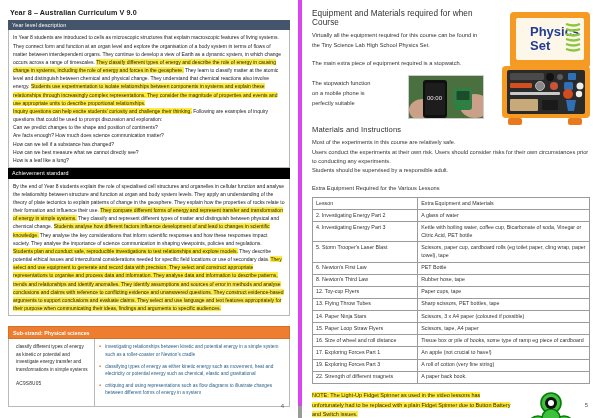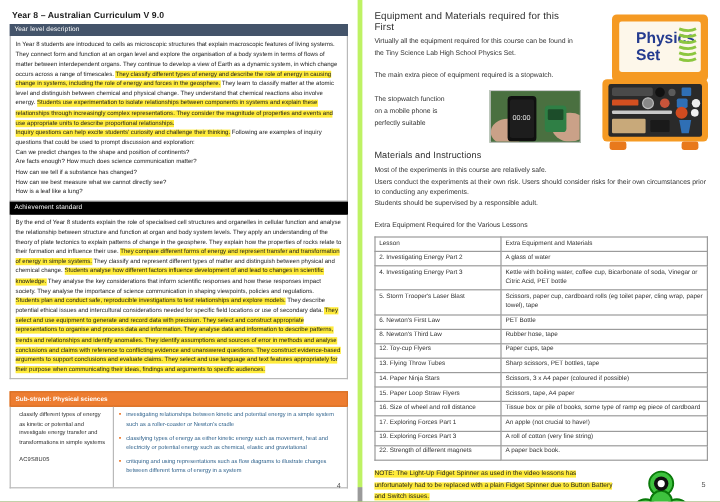--- a/index.html
+++ b/index.html
@@ -10,21 +10,21 @@
     background: #9a9a9a;
     font-family: "Liberation Sans", sans-serif;
     overflow: hidden;
   }
 
   .spread {
     display: flex;
     width: 600px;
     height: 406px;
     gap: 4px;
-    background: #bef264;
+    background: #d946ef;
   }
 
   .page {
     background: #ffffff;
     position: relative;
     overflow: hidden;
   }
 
   .page-left  { width: 298px; height: 418px; padding: 6px 8px 4px 8px; }
   .page-right { width: 298px; height: 418px; padding: 8px 10px 4px 10px; }
@@ -286,21 +286,21 @@
           <path d="M76 94 l10 0 l-2 11 l-6 0 z" fill="#2f6fb5"></path>
         </g>
 
         <rect x="18" y="112" width="14" height="7" rx="2" fill="#e8791c"></rect>
         <rect x="78" y="112" width="14" height="7" rx="2" fill="#e8791c"></rect>
       </svg>
     </div>
 
     <div class="top-wrap">
       <div class="top-text">
-        <div class="r-h1">Equipment and Materials required for this First</div>
+        <div class="r-h1">Equipment and Materials required for when Course</div>
         <div class="r-p">Virtually all the equipment required for this course can be found in the Tiny Science Lab High School Physics Set.</div>
         <div style="height:8px"></div>
         <div class="r-p">The main extra piece of equipment required is a stopwatch.</div>
         <div style="height:5px"></div>
         <div class="stop-row">
           <div class="stop-txt">The stopwatch function on a mobile phone is perfectly suitable</div>
           <div class="phone-img">
             <svg viewBox="0 0 77 44" width="77" height="44">
               <rect width="77" height="44" fill="#4a7040"></rect>
               <ellipse cx="14" cy="34" rx="14" ry="11" fill="#caa188"></ellipse>

